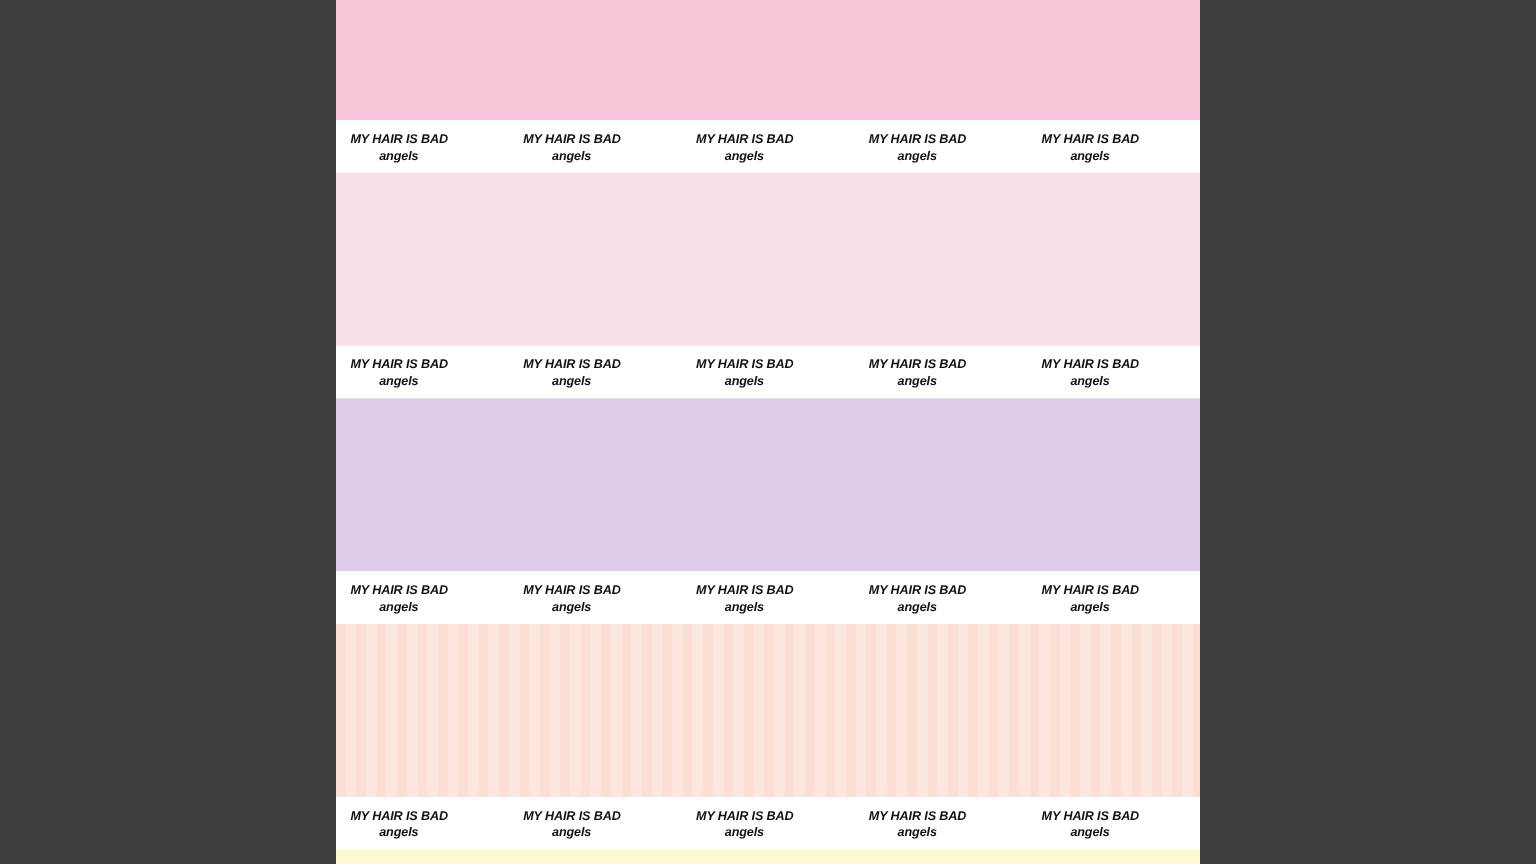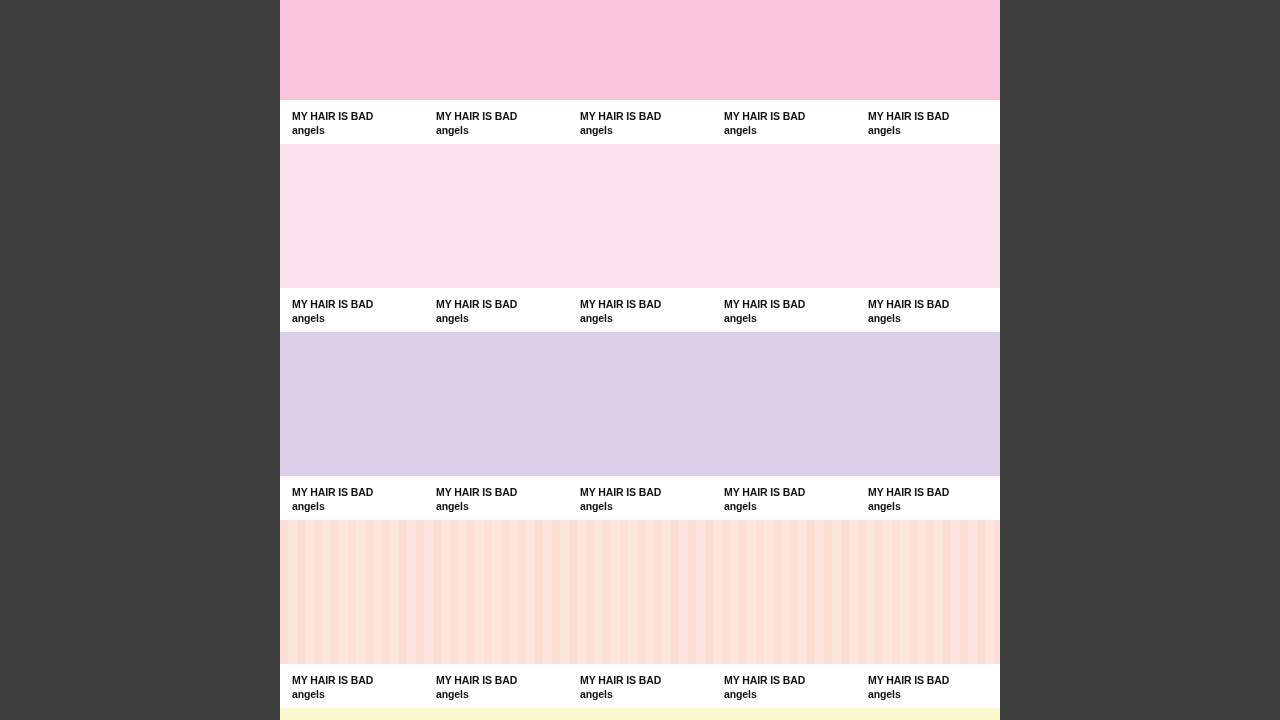--- a/index.html
+++ b/index.html
@@ -22,20 +22,21 @@
 
   
   #media-column {
     position: absolute;
     left: 280px;
     top: 0;
     width: 720px;
     height: 720px;
     overflow: hidden;
     background: #ffffff;
+    font-style: italic;
   }
 
   
   #strip {
     position: absolute;
     left: 0;
     top: -44px;        
     width: 720px;
   }
 
@@ -90,20 +91,21 @@
 
   .caption-sub {
     display: block;
     font-family: "Liberation Sans", sans-serif;
     font-size: 10.5px;
     font-weight: 700;
     line-height: 14px;
     letter-spacing: -0.1px;
     color: #111111;
     white-space: nowrap;
+    margin-left: 24px;
   }
 
   
   .gutter {
     position: absolute;
     top: 0;
     width: 280px;
     height: 720px;
     background: #3e3e3e;
   }

